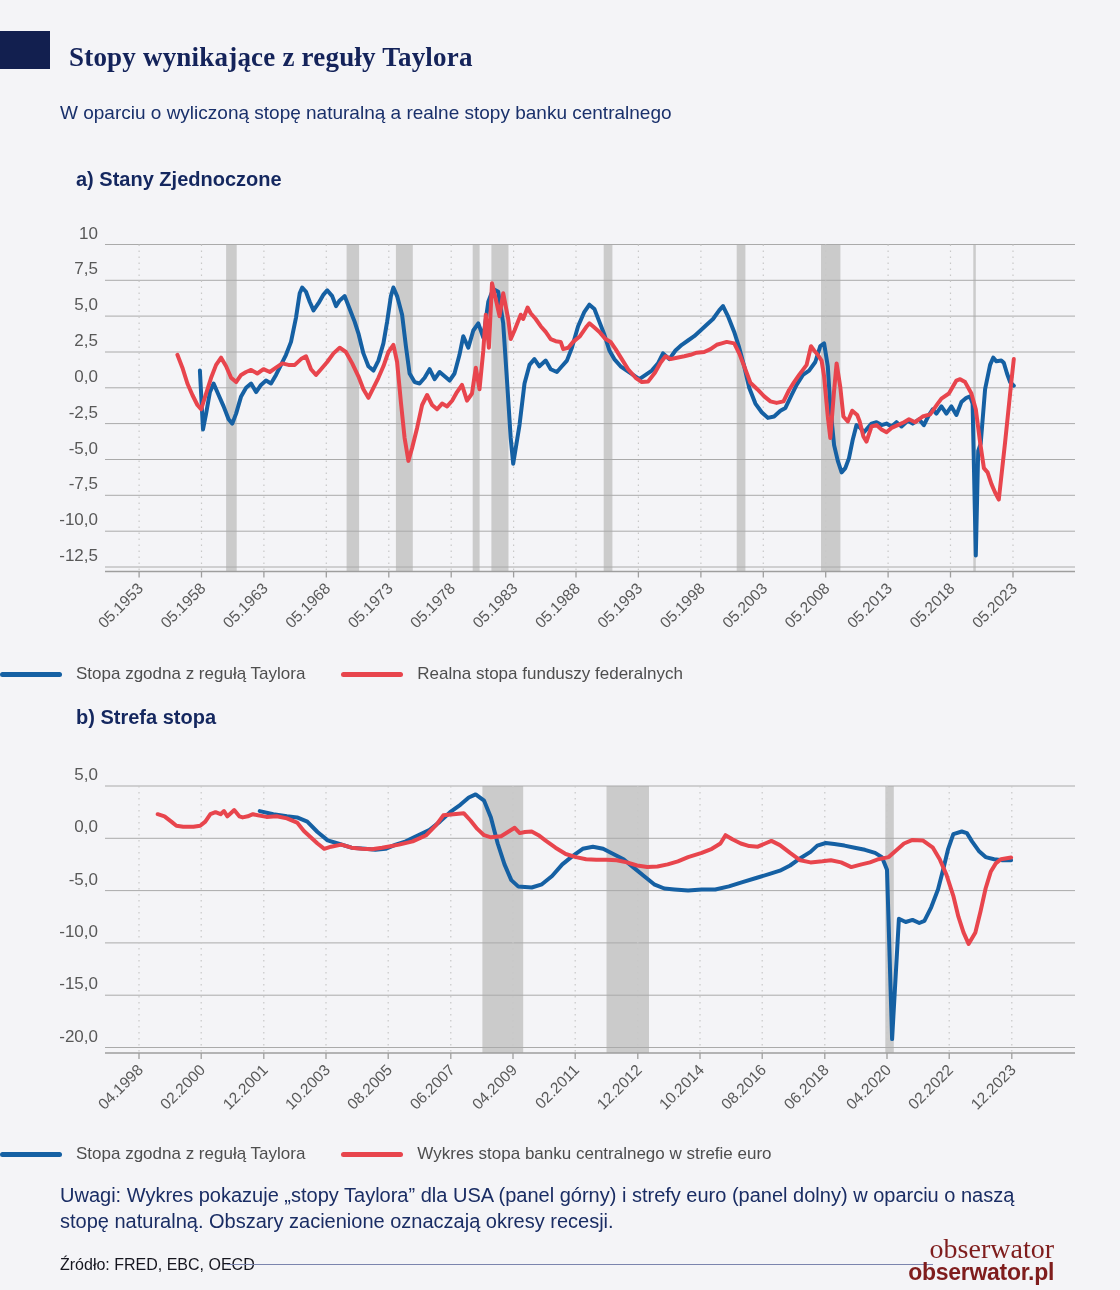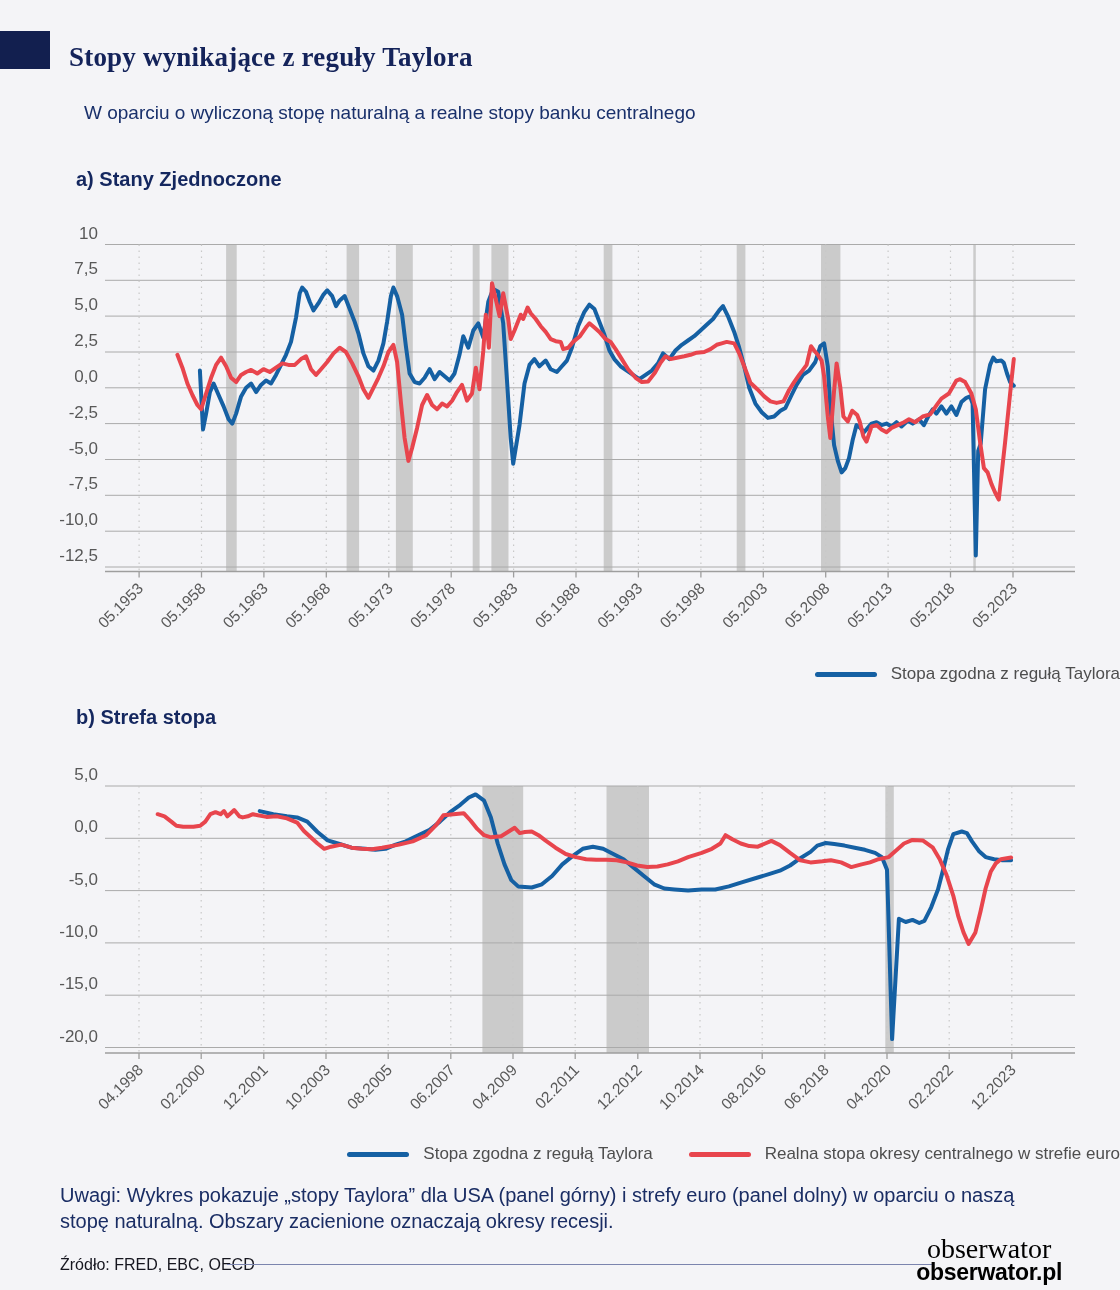--- a/index.html
+++ b/index.html
@@ -3,35 +3,35 @@
 <meta charset="utf-8">
 <style>
   html,body{margin:0;padding:0;}
   body{font-family:"Liberation Sans", sans-serif; background:#e9e9ee;}
   .page{position:relative; width:1120px; height:1290px; background:#f4f4f7; overflow:hidden; margin:0 auto;}
   .page > *{box-sizing:border-box;}
   svg{position:absolute; top:0; left:0;}
   .accent-block{position:absolute; left:0; top:31px; width:50px; height:38px; background:#121f4f;}
   .title{position:absolute; left:57px; top:30px; margin:12px; font-family:"Liberation Serif","DejaVu Serif",serif;
          font-size:27px; font-weight:bold; color:#14235a; letter-spacing:.2px;}
-  .subtitle{position:absolute; left:60px; top:102px; font-size:19px; font-weight:500; color:#19306b;margin-left:24px;}
+  .subtitle{position:absolute; left:60px; top:102px; font-size:19px; font-weight:500; color:#19306b;}
   .panel-label{position:absolute; left:76px; margin:0; font-size:20px; font-weight:700; color:#14275f;}
   #panel-a-label{top:168px;}
   #panel-b-label{top:706px;}
-  .legend{position:absolute; left:0; width:100%; display:flex; justify-content:flex-end; align-items:center; gap:36px;}
+  .legend{position:absolute; left:0; width:100%; display:flex; justify-content:flex-start; align-items:center; gap:36px;}
   #legend-a{top:664px;}
   #legend-b{top:1144px;}
   .legend-item{display:flex; align-items:center; gap:14px;}
   .legend-label{font-size:17px; color:#4e4e4e;}
   .swatch{display:inline-block; width:62px; height:5px; border-radius:2.5px; background:#999;}
   .notes{position:absolute; left:60px; top:1182px; width:1008px; margin:0; font-size:20px; line-height:1.32; color:#1a2d64;}
   .source-row{position:absolute; left:0; top:1234px; width:100%; height:56px;}
   .source{position:absolute; left:60px; top:22px; font-size:16px; color:#16161f;}
   .rule{position:absolute; left:227px; top:30px; width:706px; height:1px; background:#7b84ae;}
-  .logo{position:absolute; right:58px; top:2px; text-align:center; color:#000000;}
+  .logo{position:absolute; right:66px; top:2px; text-align:right; color:#7f1d1d;}
   .logo-line1{display:block; font-family:"Liberation Serif","DejaVu Serif",serif; font-size:28px; line-height:26px; font-weight:500;}
   .logo-line2{display:block; font-size:23px; font-weight:bold; margin-top:-3px; letter-spacing:-.3px;}
   .ylab{font-size:17px; fill:#585858;}
   .xlab{font-size:15.5px; fill:#5a5a5a;}
 </style>
 </head>
 <body>
 
 <div class="page">
 
@@ -186,32 +186,36 @@
   <h1 class="title">Stopy wynikające z reguły Taylora</h1>
   <div class="subtitle">W oparciu o wyliczoną stopę naturalną a realne stopy banku centralnego</div>
 
   <h2 class="panel-label" id="panel-a-label">a) Stany Zjednoczone</h2>
 
   <div class="legend" id="legend-a">
     <span class="legend-item">
       <span class="swatch" style="background: rgb(21, 96, 163);"></span>
       <span class="legend-label">Stopa zgodna z regułą Taylora</span>
     </span>
+    <span class="legend-item">
+      <span class="swatch" style="background: rgb(232, 69, 77);"></span>
+      <span class="legend-label">Realna stopa funduszy federalnych</span>
+    </span>
   </div>
 
   <h2 class="panel-label" id="panel-b-label">b) Strefa stopa</h2>
 
   <div class="legend" id="legend-b">
     <span class="legend-item">
       <span class="swatch" style="background: rgb(21, 96, 163);"></span>
       <span class="legend-label">Stopa zgodna z regułą Taylora</span>
     </span>
     <span class="legend-item">
       <span class="swatch" style="background: rgb(232, 69, 77);"></span>
-      <span class="legend-label">Realna stopa okresy centralnego w strefie euro</span>
+      <span class="legend-label">Wykres stopa banku centralnego w strefie euro</span>
     </span>
   </div>
 
   <p class="notes">Uwagi: Wykres pokazuje „stopy Taylora” dla USA (panel górny) i strefy euro (panel dolny) w oparciu o naszą stopę naturalną. Obszary zacienione oznaczają okresy recesji.</p>
 
   <div class="source-row">
     <span class="source">Źródło: FRED, EBC, OECD</span>
     <div class="rule"></div>
     <div class="logo">
       <span class="logo-line1">obserwator</span>

